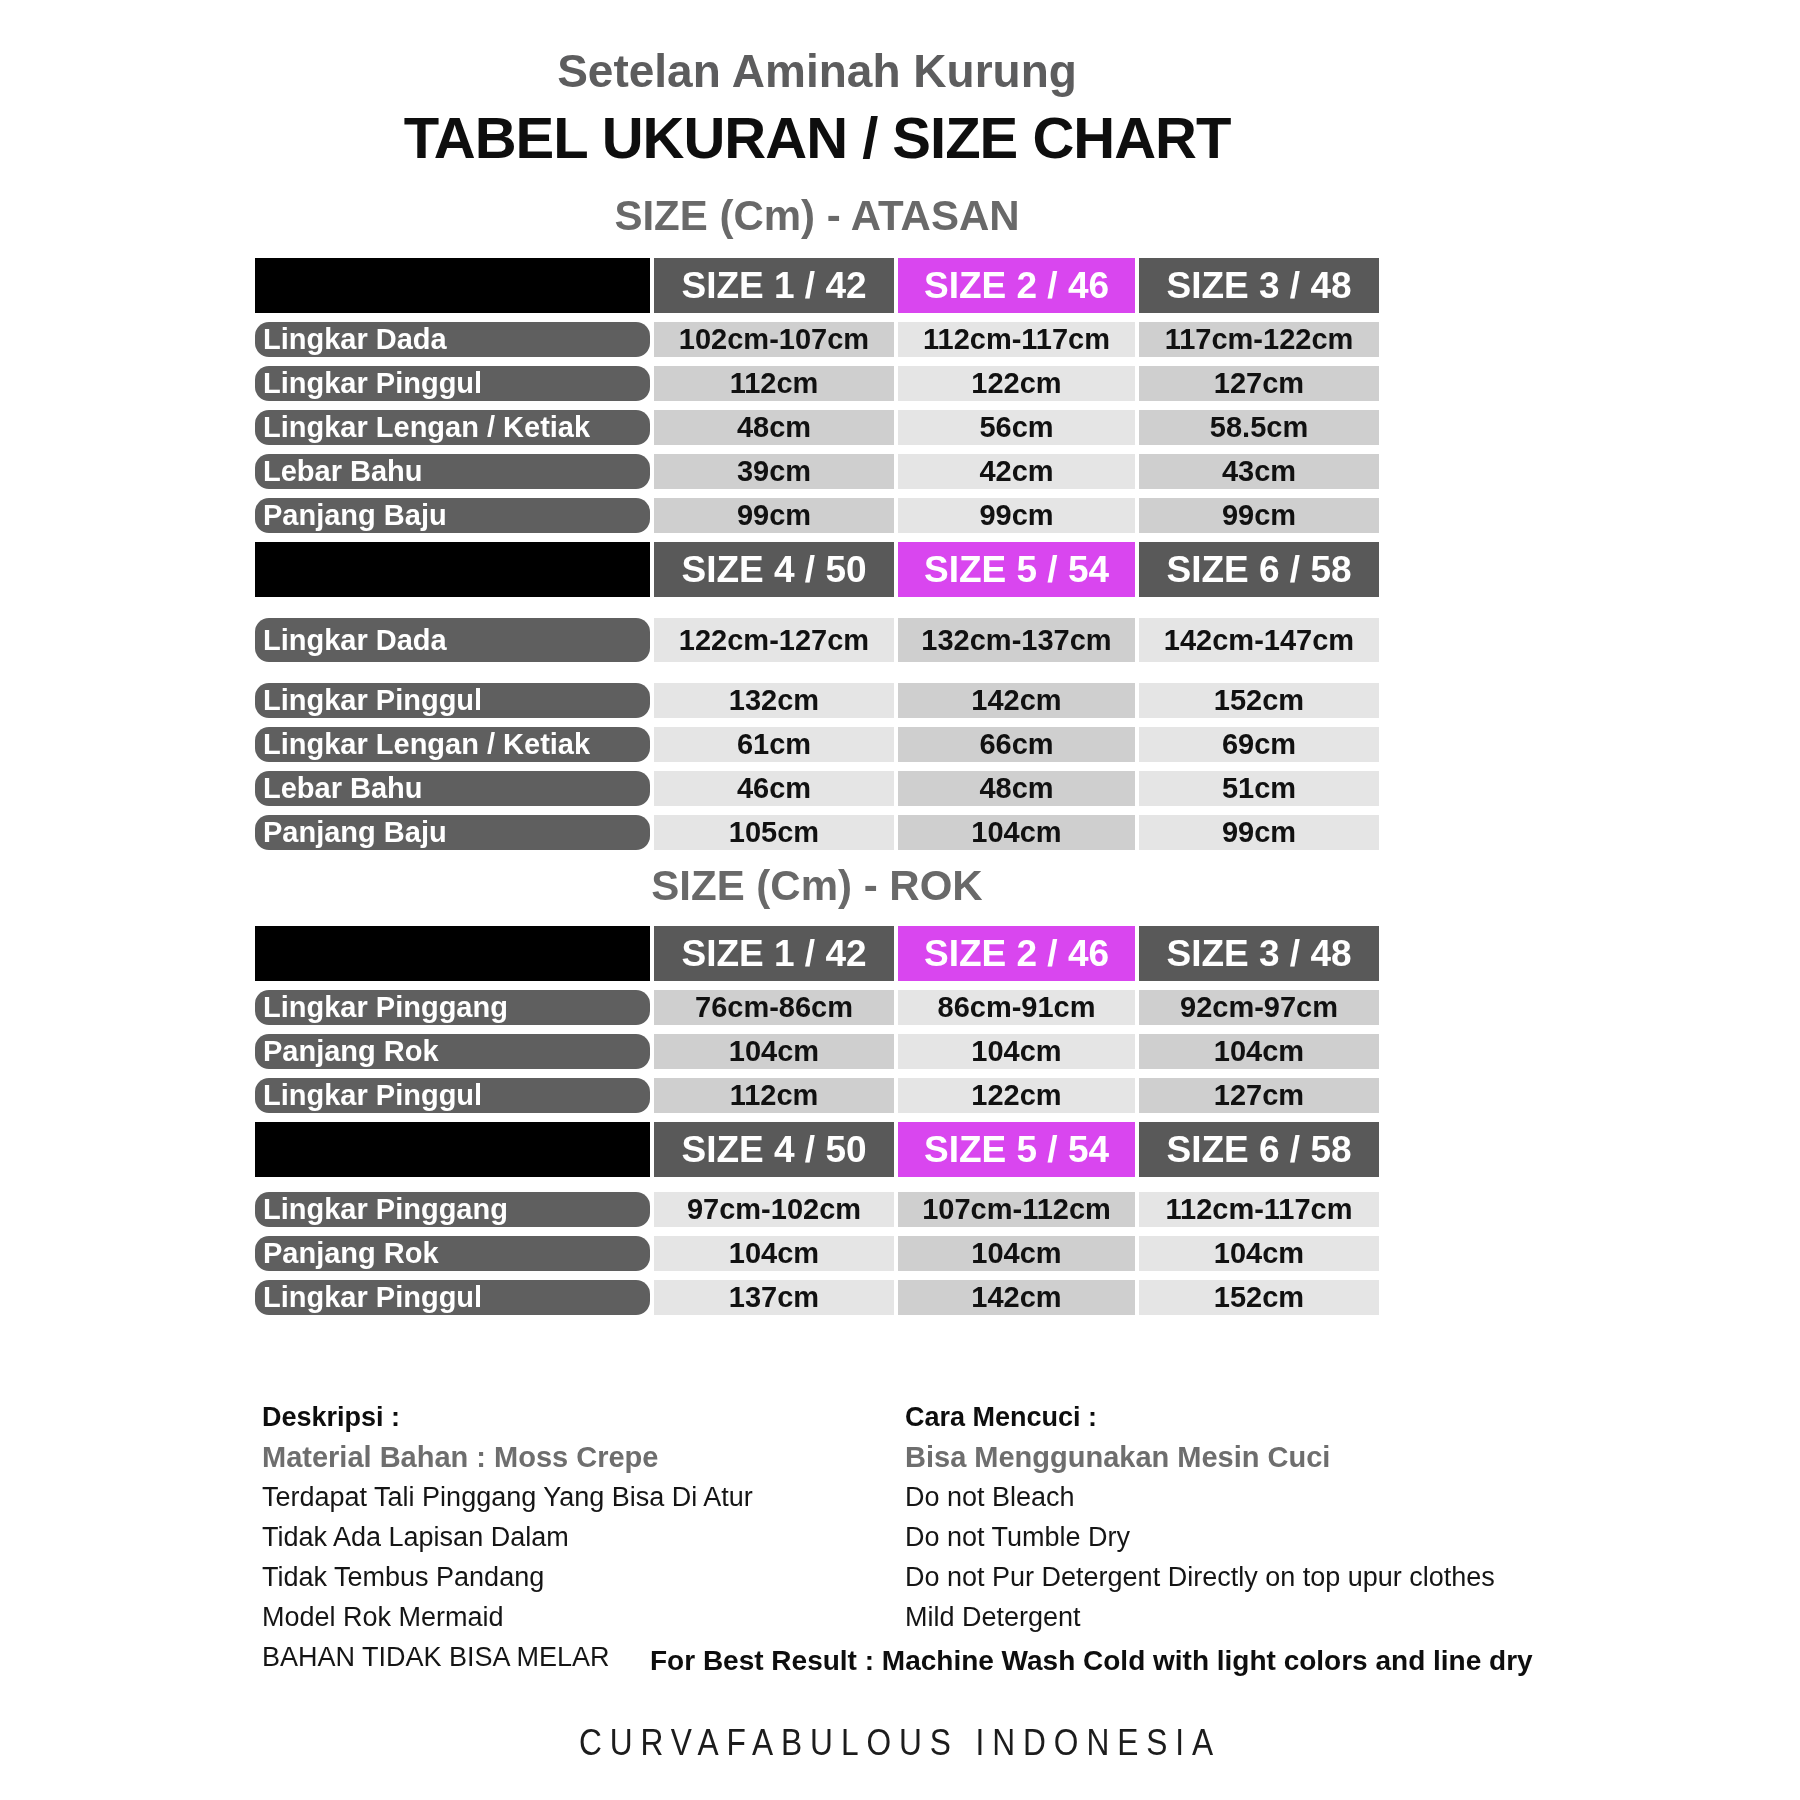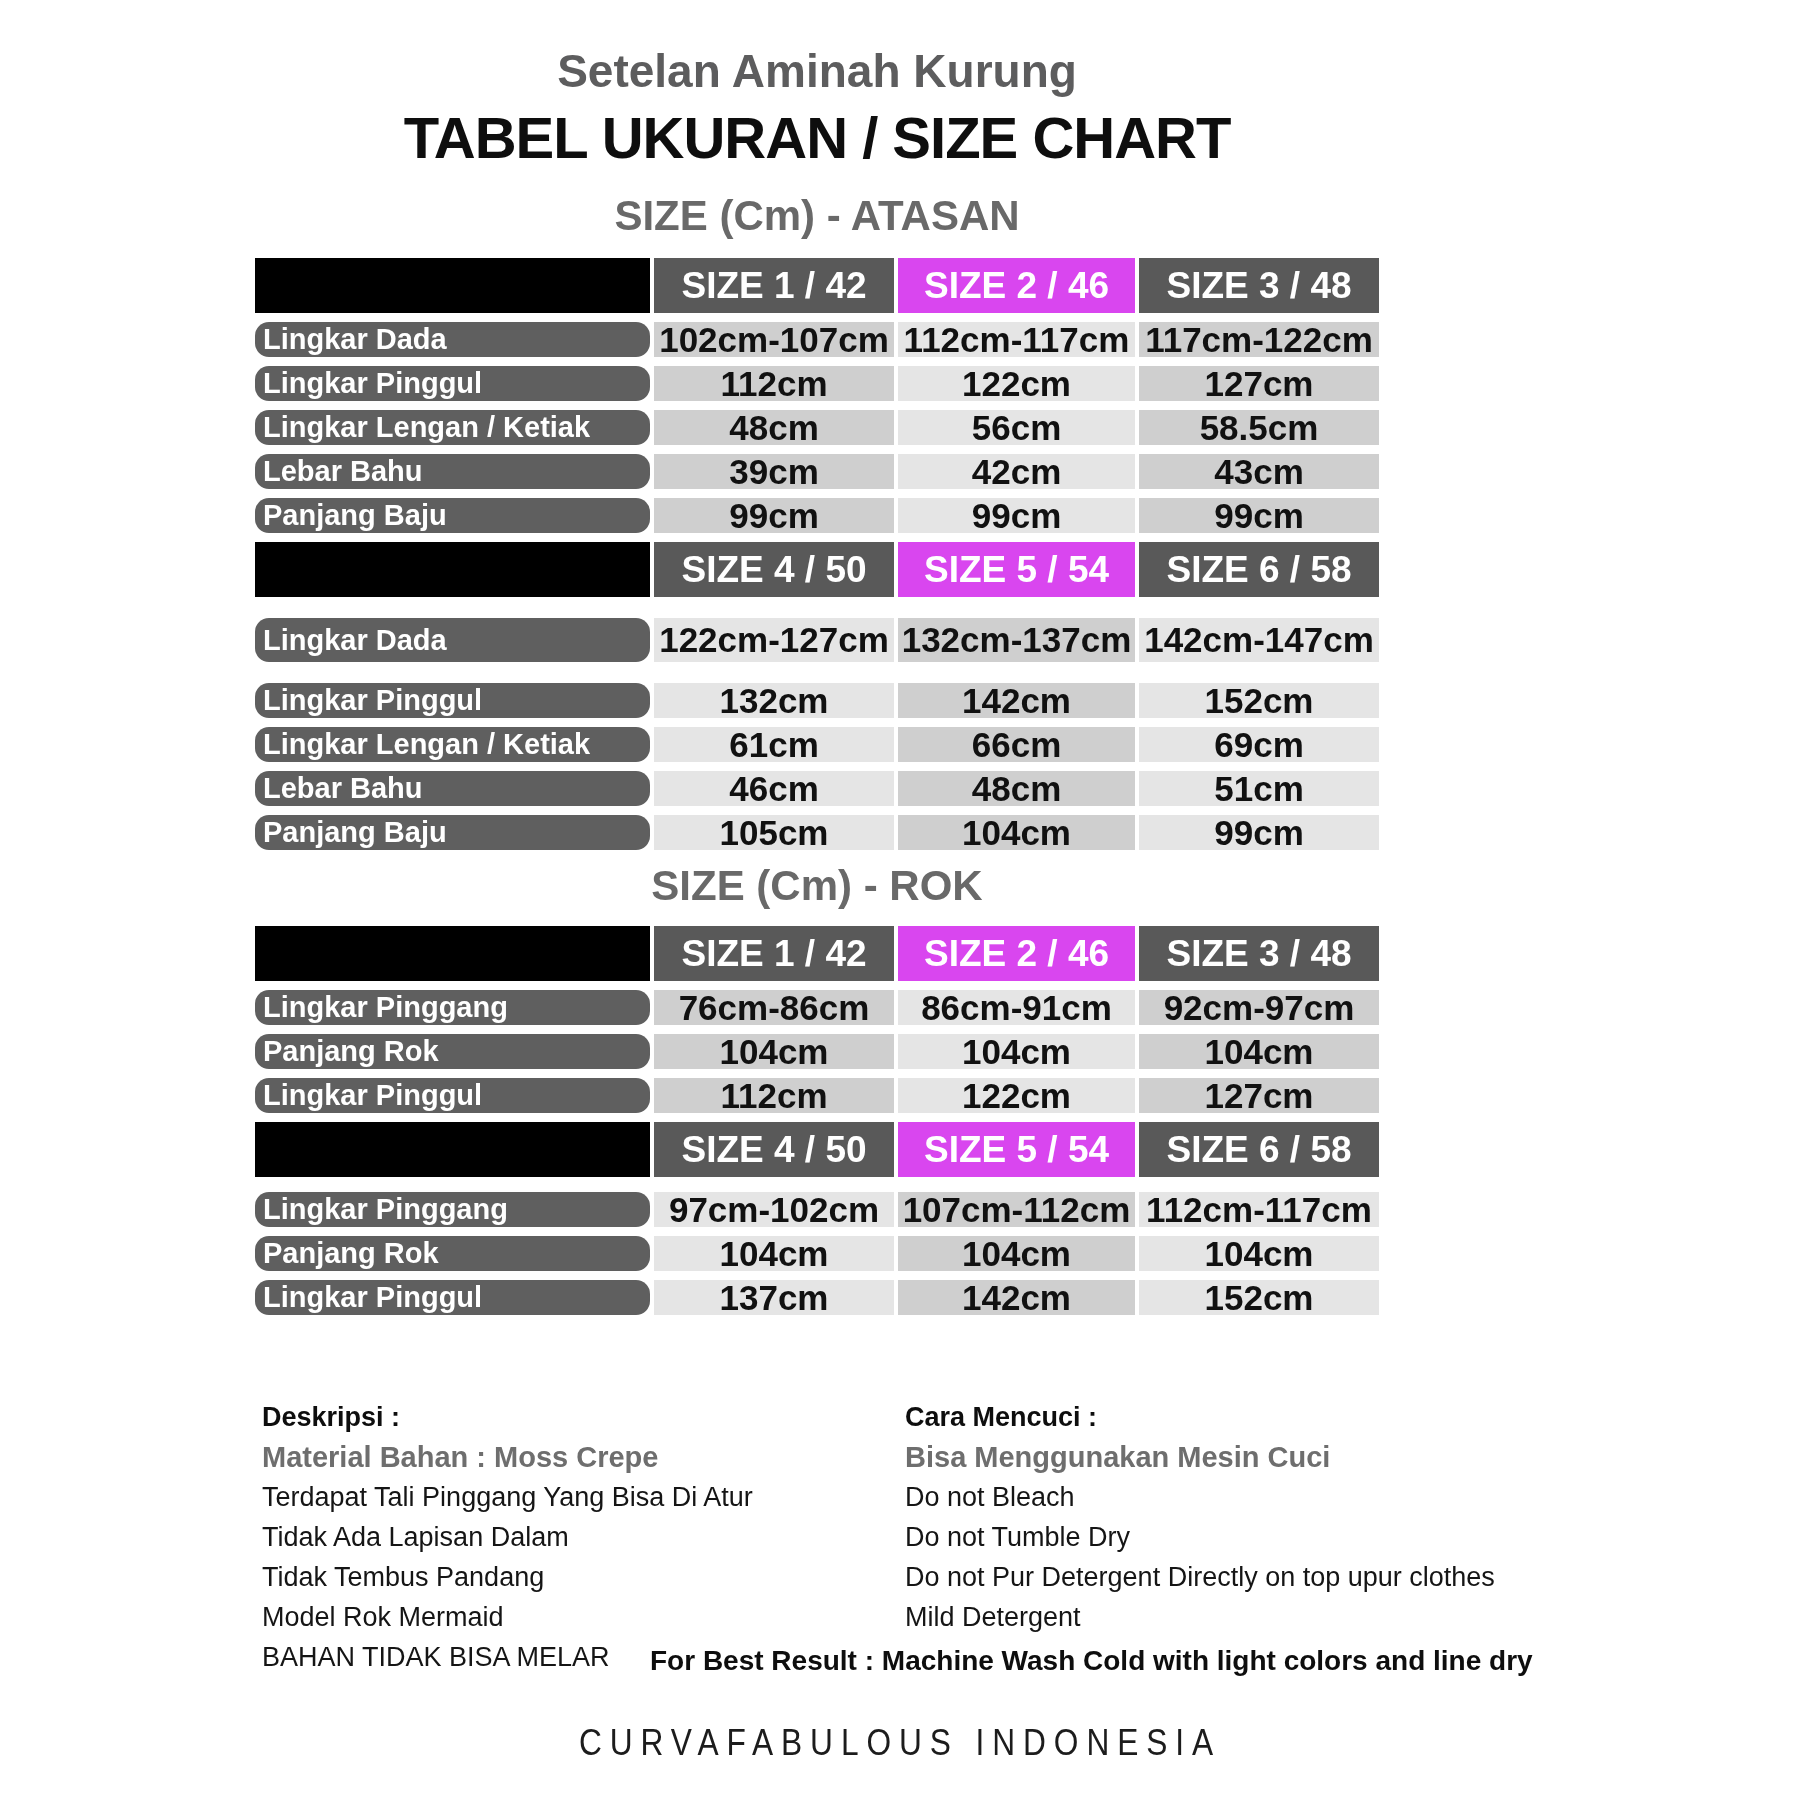--- a/index.html
+++ b/index.html
@@ -20,21 +20,21 @@
   .stable.rok    { top:926px; }
   .trow { display:grid; grid-template-columns:395px 240px 237px 240px; column-gap:4px; height:35px; margin-bottom:9px; }
   .trow.hrow { height:55px; }
   .trow.spaced  { height:44px; margin-top:12px; margin-bottom:21px; }
   .trow.spaced2 { margin-top:6px; }
   .cell { display:flex; align-items:center; justify-content:center; overflow:hidden; }
   .hblack { background:#000000; }
   .hsize { background:#595959; color:#ffffff; font-weight:bold; font-size:37px; white-space:nowrap; }
   .hsize.mid { background:#d946ef; }
   .lbl { background:#5f5f5f; color:#ffffff; font-weight:bold; font-size:29px; justify-content:flex-start; padding-left:8px; white-space:nowrap;border-radius:14px; }
-  .val { font-weight:bold; font-size:35px; color:#111111; white-space:nowrap; }
+  .val { font-weight:bold; font-size:29px; color:#111111; white-space:nowrap; }
   .vd { background:#cfcfcf; }
   .vl { background:#e5e5e5; }
 
   
   .notes-col { position:absolute; top:1397px; font-size:27px; color:#151515; line-height:40px; white-space:nowrap; }
   .notes-col.left  { left:262px; }
   .notes-col.right { left:905px; }
   .nh { font-weight:bold; color:#0e0e0e; }
   .ng { font-weight:bold; color:#6e6e6e; font-size:29px; }
 

